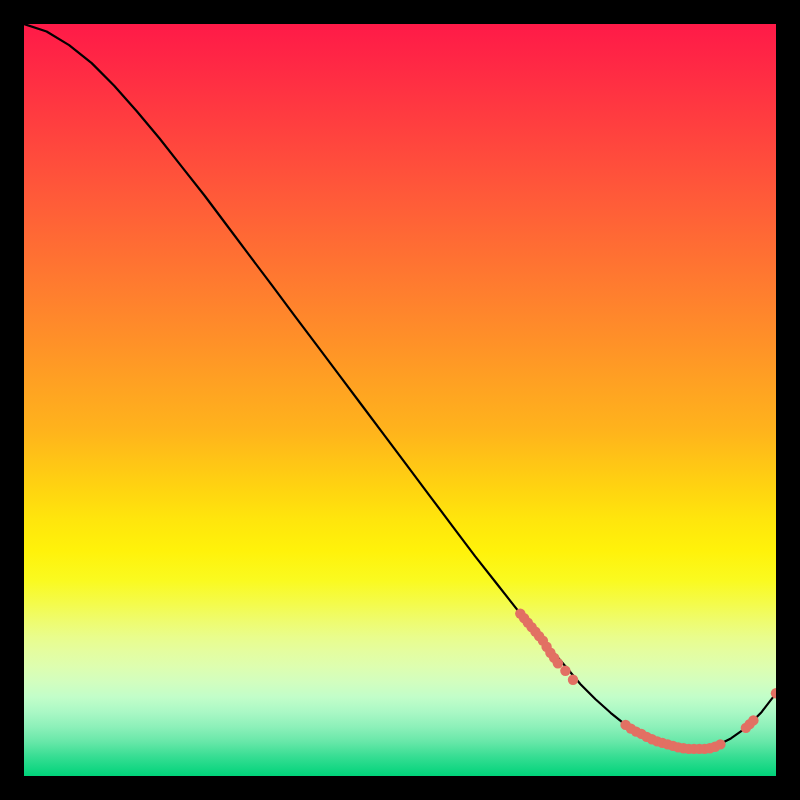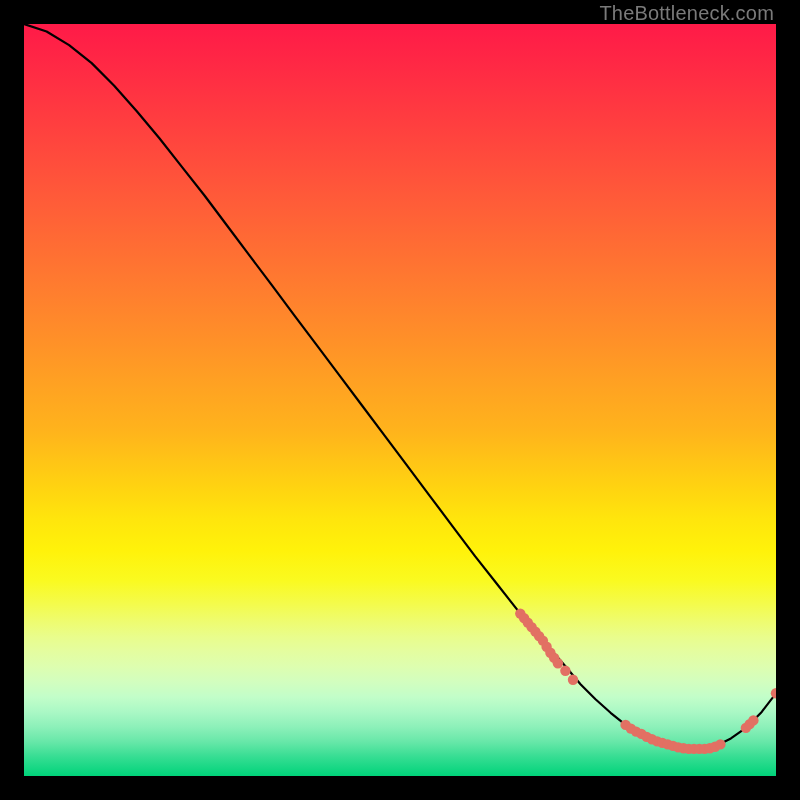--- a/index.html
+++ b/index.html
@@ -114,14 +114,13 @@
           <circle cx="685.8" cy="724.2" r="5.2" fill="#e27063"></circle>
           <circle cx="691.1" cy="722.7" r="5.2" fill="#e27063"></circle>
           <circle cx="696.4" cy="720.4" r="5.2" fill="#e27063"></circle>
           <circle cx="721.9" cy="703.9" r="5.2" fill="#e27063"></circle>
           <circle cx="725.7" cy="700.1" r="5.2" fill="#e27063"></circle>
           <circle cx="729.4" cy="696.4" r="5.2" fill="#e27063"></circle>
           <circle cx="752.0" cy="669.3" r="5.2" fill="#e27063"></circle>
         </g>
     </svg>
   </div>
-  <div class="watermark">TheBottleneck.com</div>
 </div>
 
 </body></html>

